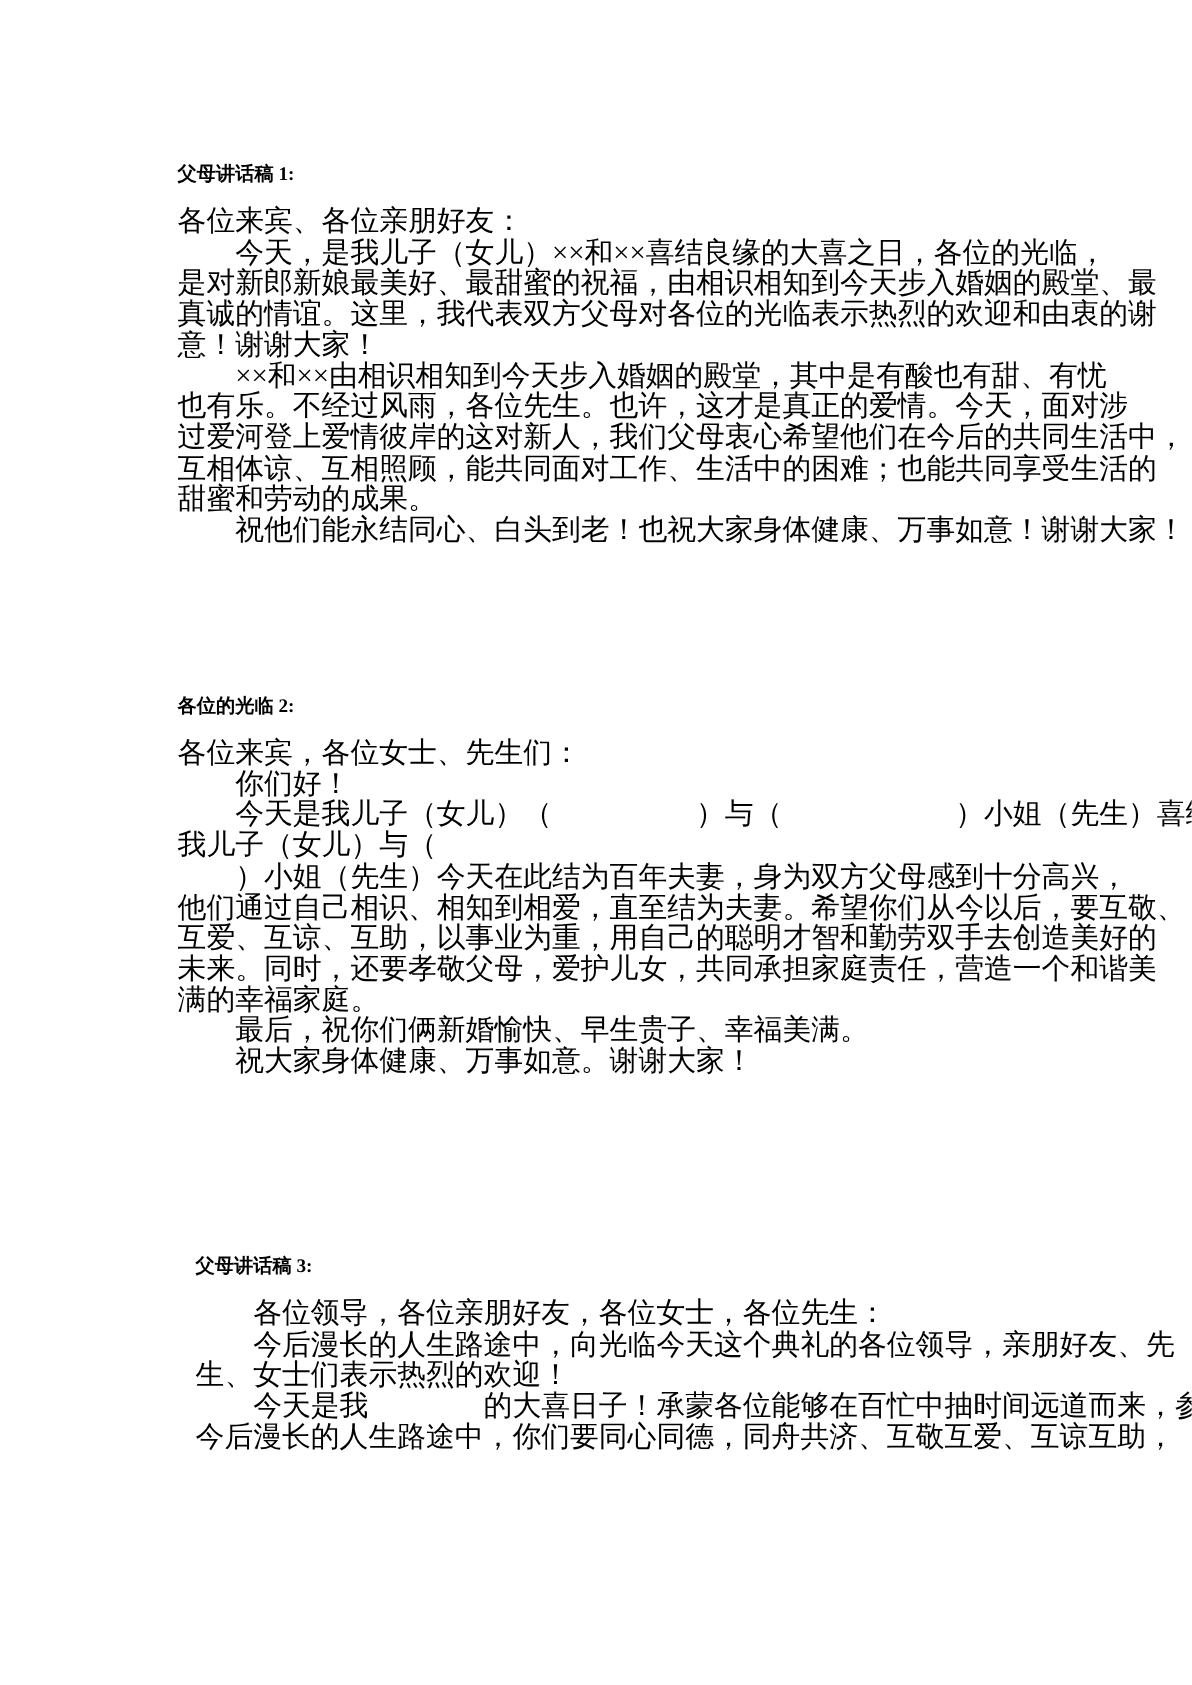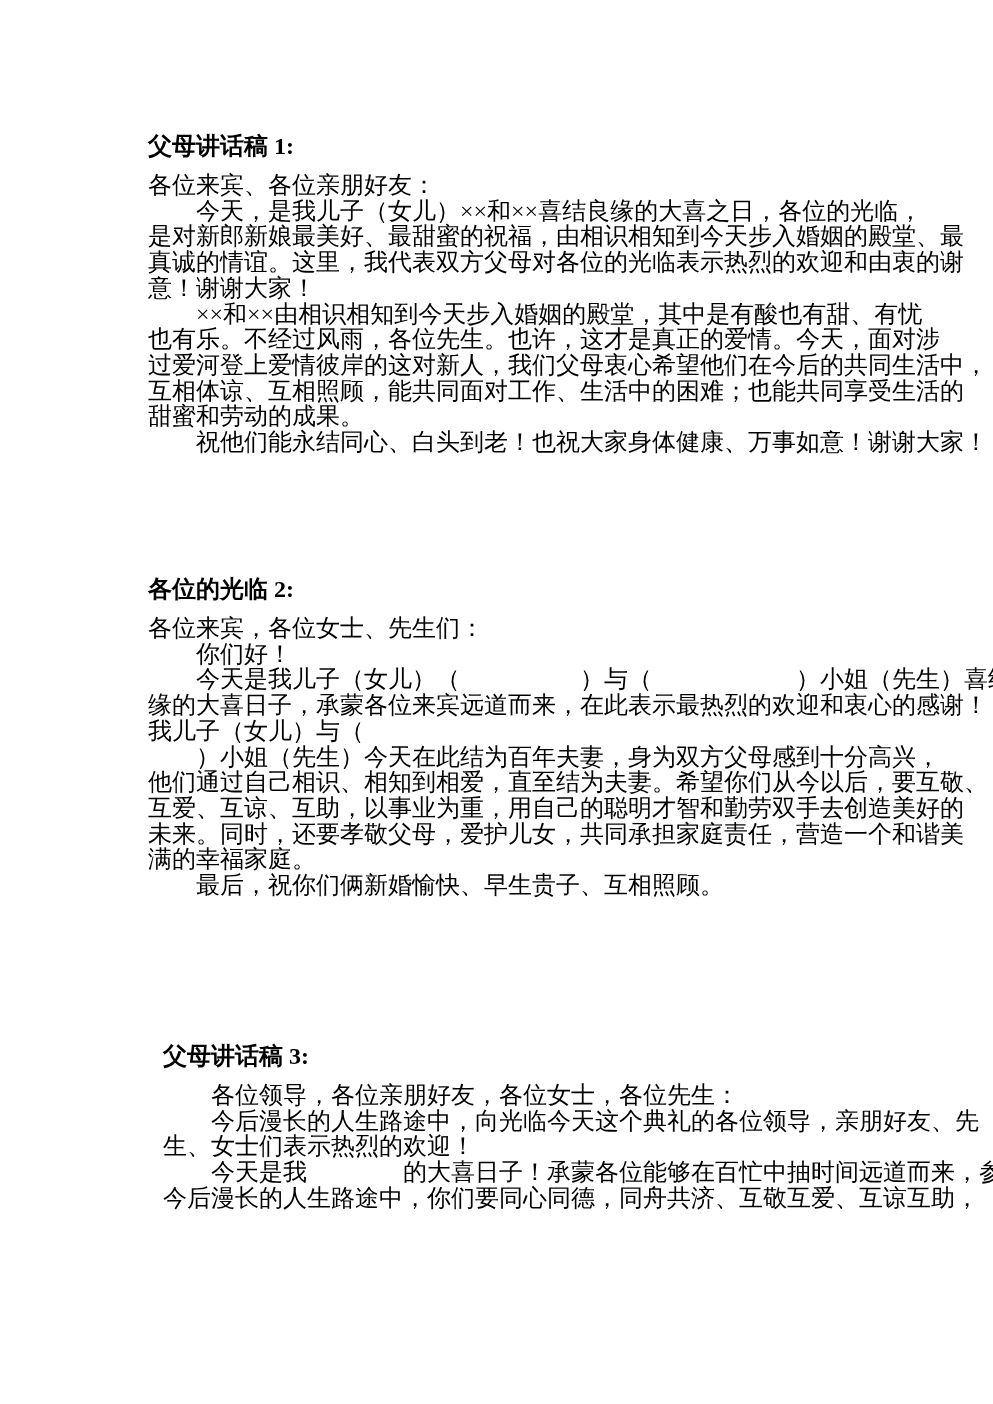--- a/index.html
+++ b/index.html
@@ -24,21 +24,21 @@
   }
   .speech {
     position: absolute;
     left: 148px;
     width: 700px;
   }
   .speech-1 { top: 131px; }
   .speech-2 { top: 574px; }
   .speech-3 { top: 1041px; margin-left: 15px; }
   .heading {
-    font-size: 24px;
+    font-size: 16px;
     line-height: 30px;
     font-weight: bold;
     margin: 0 0 12px 0;
     white-space: pre;
   }
   .line {
     font-size: 24px;
     line-height: 25.7px;
     white-space: pre;
   }
@@ -68,28 +68,28 @@
         <div class="line fill">　　祝他们能永结同心、白头到老！也祝大家身体健康、万事如意！谢谢大家！</div>
       </div>
   </section>
 
   <section class="speech speech-2">
     <h2 class="heading">各位的光临 2:</h2>
     <div class="section-body">
         <div class="line">各位来宾，各位女士、先生们：</div>
         <div class="line">　　你们好！</div>
         <div class="line fill">　　今天是我儿子（女儿）（　　　　　）与（　　　　　　）小姐（先生）喜结良</div>
-        <div class="line fill">缘的大喜日子，承蒙各位来宾远道而来，在此表示最热烈的欢迎和衷心的感谢！</div>
         <div class="line">我儿子（女儿）与（</div>
         <div class="line fill">　　）小姐（先生）今天在此结为百年夫妻，身为双方父母感到十分高兴，</div>
         <div class="line fill">他们通过自己相识、相知到相爱，直至结为夫妻。希望你们从今以后，要互敬、</div>
         <div class="line fill">互爱、互谅、互助，以事业为重，用自己的聪明才智和勤劳双手去创造美好的</div>
         <div class="line fill">未来。同时，还要孝敬父母，爱护儿女，共同承担家庭责任，营造一个和谐美</div>
         <div class="line">满的幸福家庭。</div>
-        <div class="line">　　最后，祝你们俩新婚愉快、早生贵子、互相照顾。</div>
+        <div class="line">　　最后，祝你们俩新婚愉快、早生贵子、幸福美满。</div>
+        <div class="line">　　祝大家身体健康、万事如意。谢谢大家！</div>
       </div>
   </section>
 
   <section class="speech speech-3">
     <h2 class="heading">父母讲话稿 3:</h2>
     <div class="section-body">
         <div class="line">　　各位领导，各位亲朋好友，各位女士，各位先生：</div>
         <div class="line fill">　　今后漫长的人生路途中，向光临今天这个典礼的各位领导，亲朋好友、先</div>
         <div class="line">生、女士们表示热烈的欢迎！</div>
         <div class="line fill">　　今天是我　　　　的大喜日子！承蒙各位能够在百忙中抽时间远道而来，参</div>

